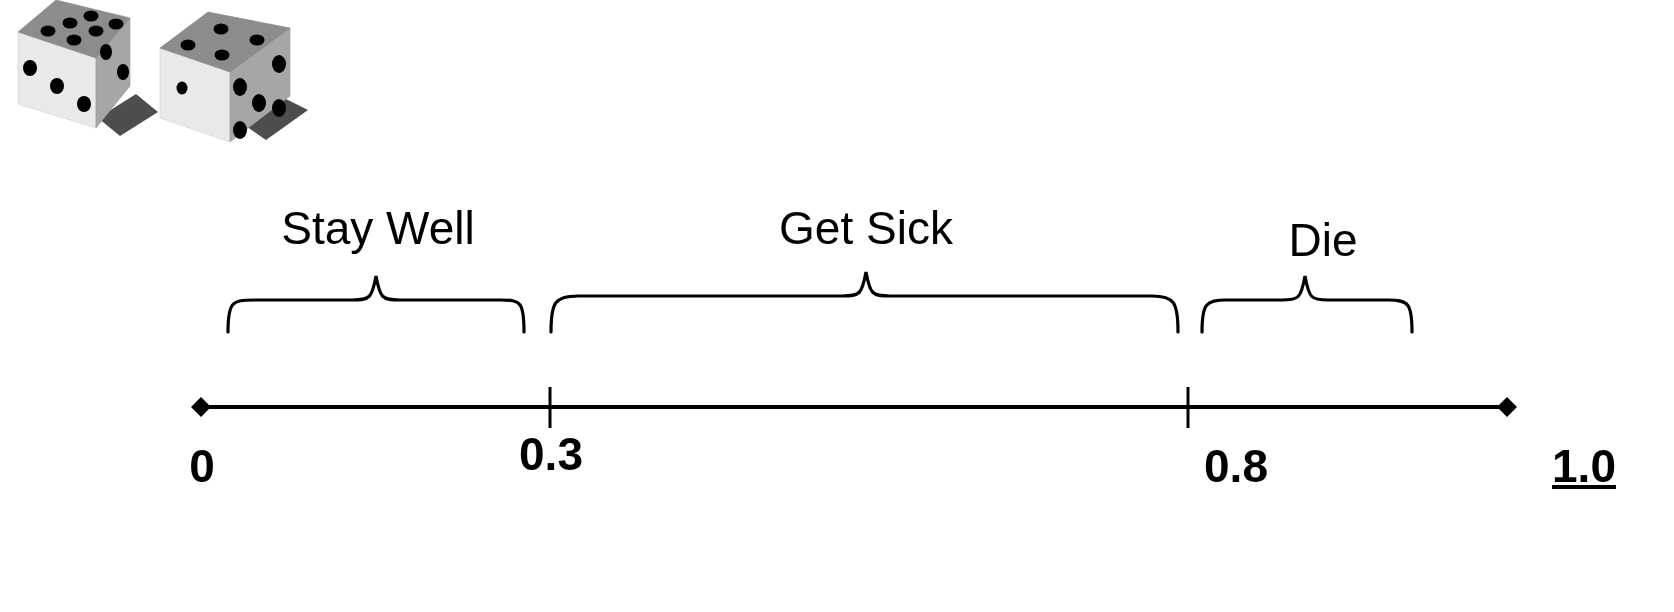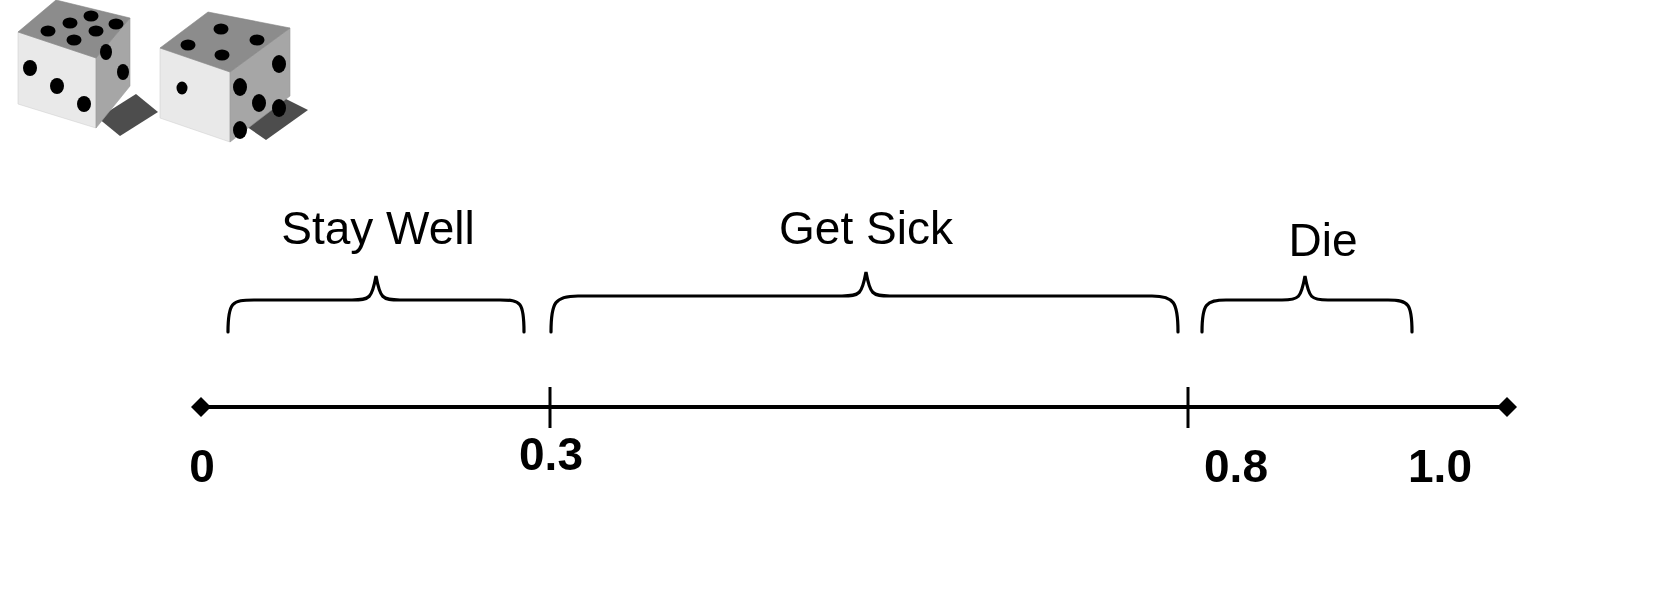--- a/index.html
+++ b/index.html
@@ -164,15 +164,15 @@
   <div class="seg-label" style="left:866px; top:205px;">Get Sick</div>
 
   <div class="seg-label" style="left:1305px; top:217px;margin-left:18px;">Die</div>
 
   <div class="tick-label" style="left:202px; top:443px;">0</div>
 
   <div class="tick-label" style="left:551px; top:431px;">0.3</div>
 
   <div class="tick-label" style="left:1236px; top:443px;">0.8</div>
 
-  <div class="tick-label" style="left:1440px; top:443px;">1.0</div>
+  <div class="tick-label" style="left:1584px; top:443px;text-decoration:underline;">1.0</div>
 
 </div>
 
 </body></html>

